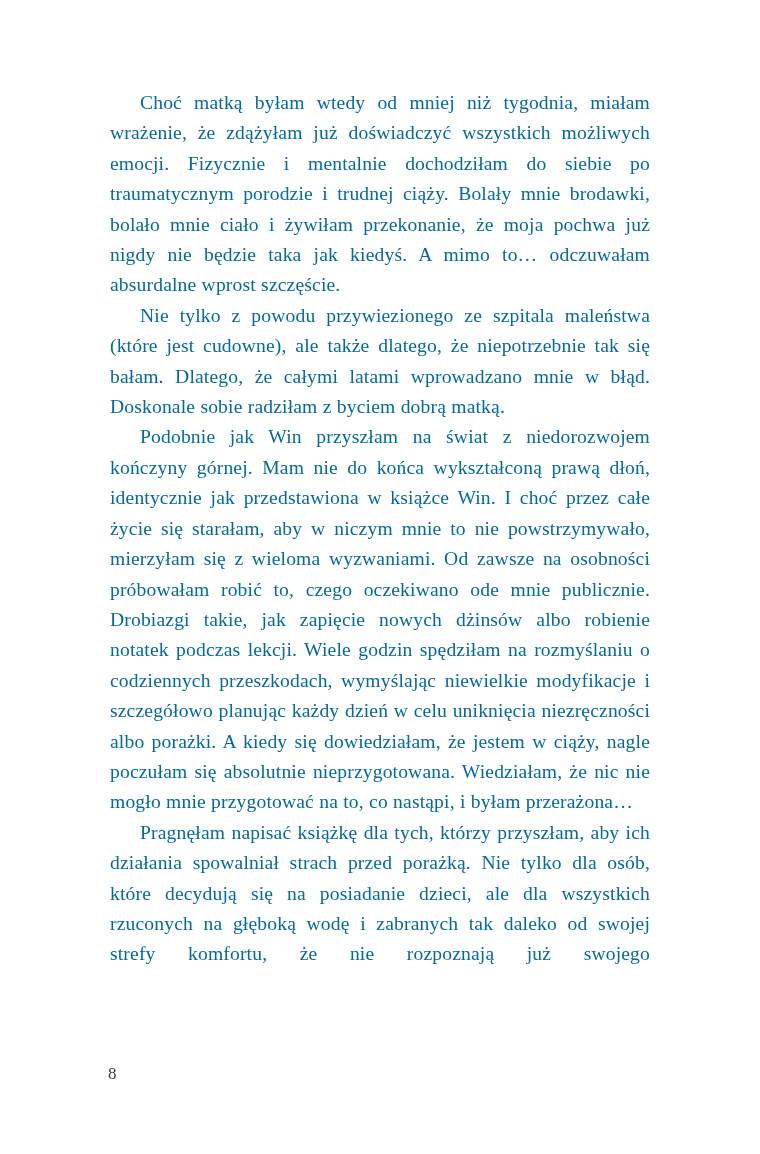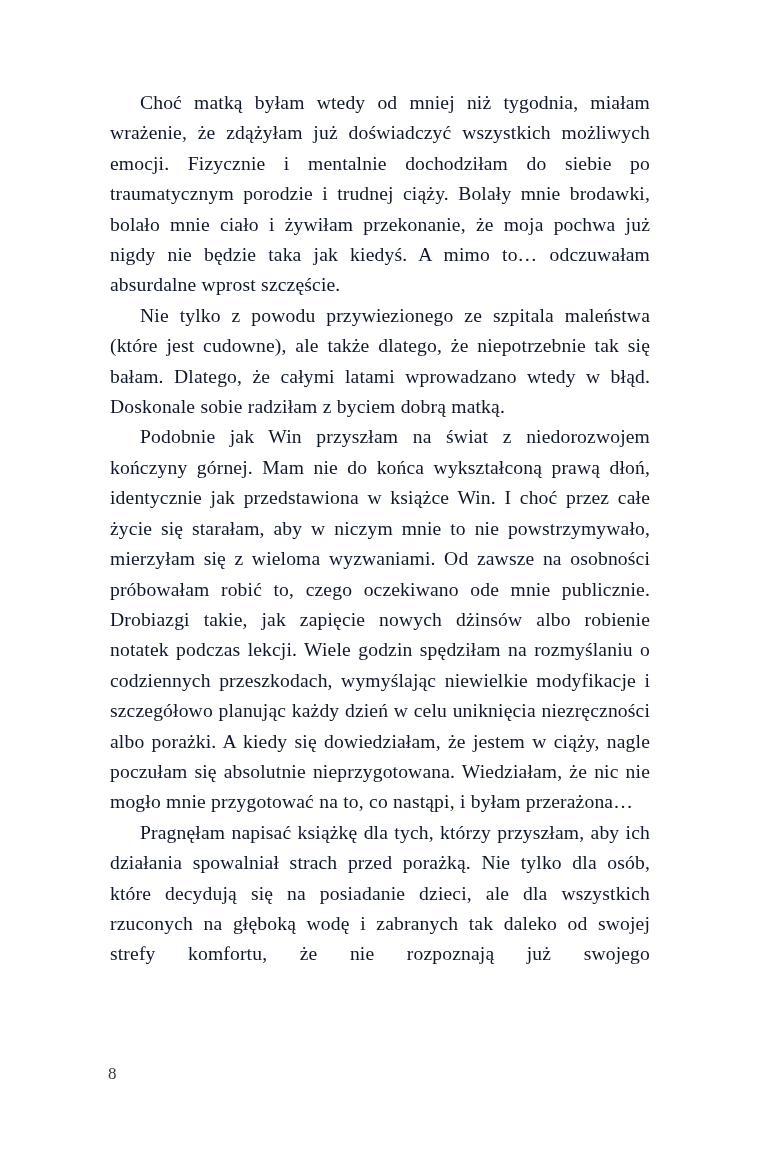--- a/index.html
+++ b/index.html
@@ -28,21 +28,21 @@
     top: 88px;
     width: 540px;
   }
 
   .para {
     margin: 0;
     text-align: justify;
     text-justify: inter-word;
     font-size: 19.6px;
     line-height: 30.4px;
-    color: #0f172a;
+    color: #0369a1;
     text-indent: 30px;
     letter-spacing: 0.15px;
     word-spacing: 0.2px;
     -webkit-font-smoothing: antialiased;
   }
 
   
   .para-last {
     text-align: justify;
   }
@@ -62,20 +62,20 @@
     letter-spacing: 0.2px;
   }
 </style>
 </head>
 <body>
 
 <div class="page">
 
   <div class="text-block">
     <p class="para">Choć matką byłam wtedy od mniej niż tygodnia, miałam wrażenie, że zdążyłam już doświadczyć wszystkich możliwych emocji. Fizycznie i mentalnie dochodziłam do siebie po traumatycznym porodzie i trudnej ciąży. Bolały mnie brodawki, bolało mnie ciało i żywiłam przekonanie, że moja pochwa już nigdy nie będzie taka jak kiedyś. A mimo to… odczuwałam absurdalne wprost szczęście.</p>
-    <p class="para">Nie tylko z powodu przywiezionego ze szpitala maleństwa (które jest cudowne), ale także dlatego, że niepotrzebnie tak się bałam. Dlatego, że całymi latami wprowadzano wtedy w błąd. Doskonale sobie radziłam z byciem dobrą matką.</p>
+    <p class="para">Nie tylko z powodu przywiezionego ze szpitala maleństwa (które jest cudowne), ale także dlatego, że niepotrzebnie tak się bałam. Dlatego, że całymi latami wprowadzano mnie w błąd. Doskonale sobie radziłam z byciem dobrą matką.</p>
     <p class="para">Podobnie jak Win przyszłam na świat z niedorozwojem kończyny górnej. Mam nie do końca wykształconą prawą dłoń, identycznie jak przedstawiona w książce Win. I choć przez całe życie się starałam, aby w niczym mnie to nie powstrzymywało, mierzyłam się z wieloma wyzwaniami. Od zawsze na osobności próbowałam robić to, czego oczekiwano ode mnie publicznie. Drobiazgi takie, jak zapięcie nowych dżinsów albo robienie notatek podczas lekcji. Wiele godzin spędziłam na rozmyślaniu o codziennych przeszkodach, wymyślając niewielkie modyfikacje i szczegółowo planując każdy dzień w celu uniknięcia niezręczności albo porażki. A kiedy się dowiedziałam, że jestem w ciąży, nagle poczułam się absolutnie nieprzygotowana. Wiedziałam, że nic nie mogło mnie przygotować na to, co nastąpi, i byłam przerażona…</p>
     <p class="para para-last">Pragnęłam napisać książkę dla tych, którzy przyszłam, aby ich działania spowalniał strach przed porażką. Nie tylko dla osób, które decydują się na posiadanie dzieci, ale dla wszystkich rzuconych na głęboką wodę i zabranych tak daleko od swojej strefy komfortu, że nie rozpoznają już swojego</p>
   </div>
 
   <div class="folio">8</div>
 
 </div>
 
 </body></html>

